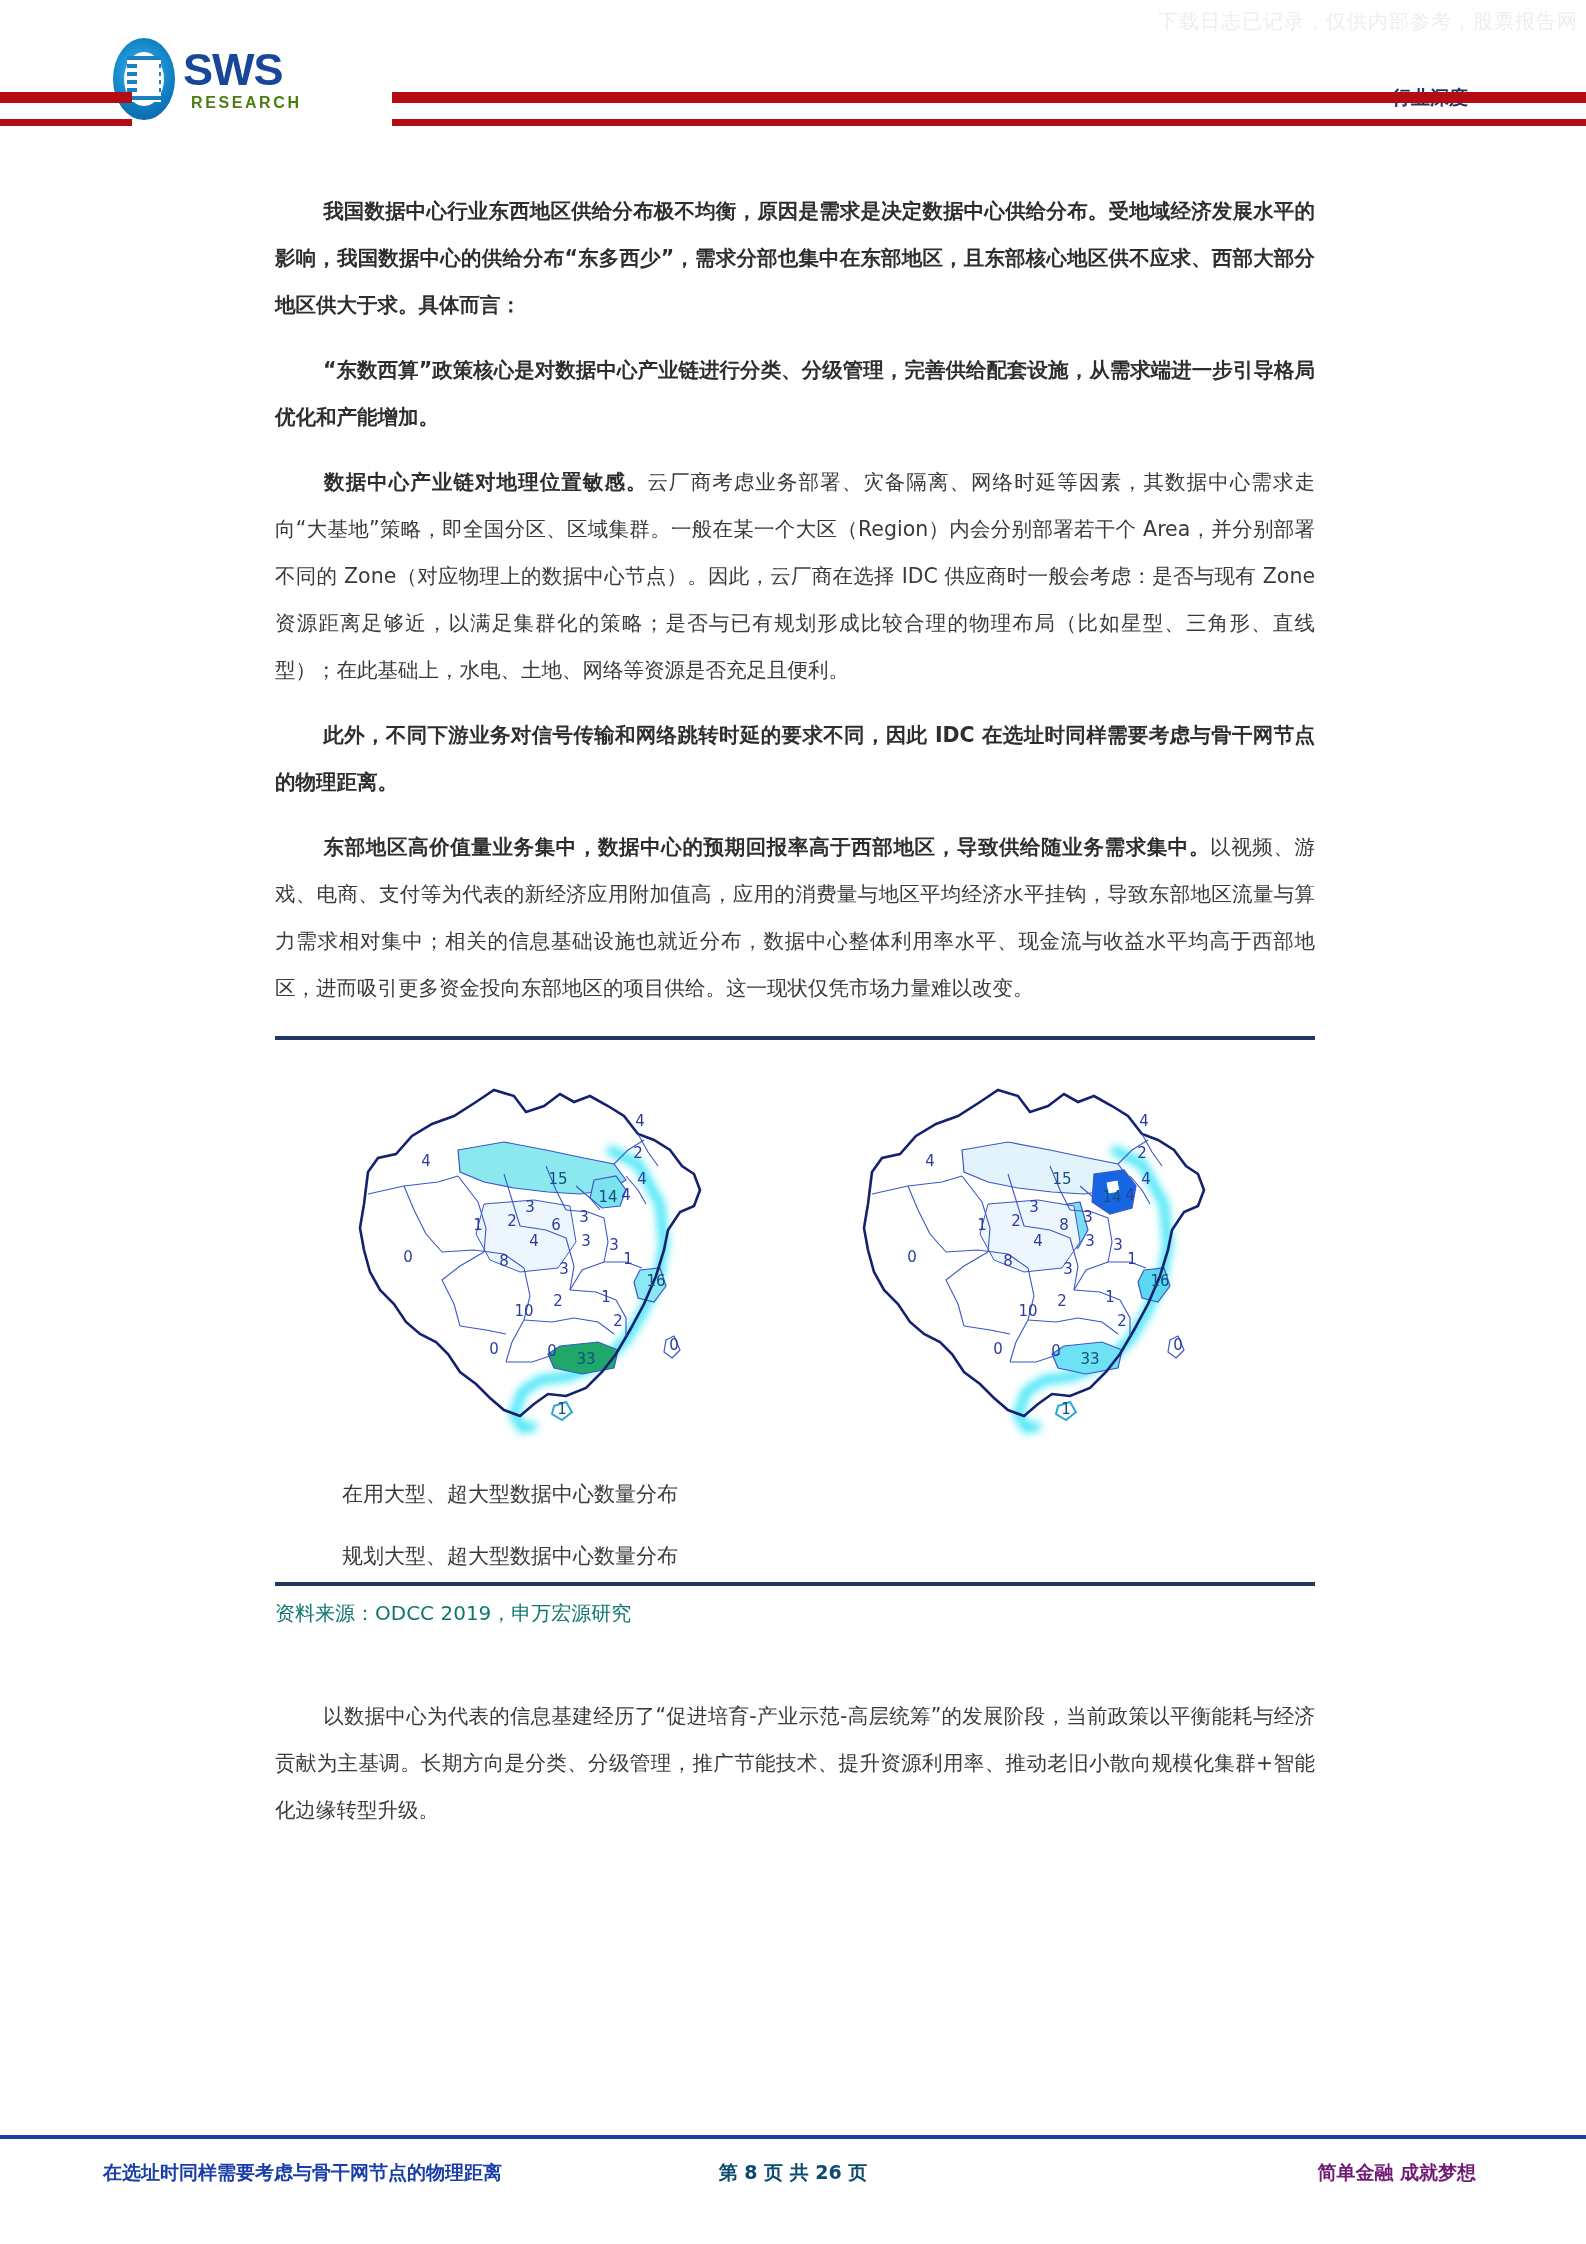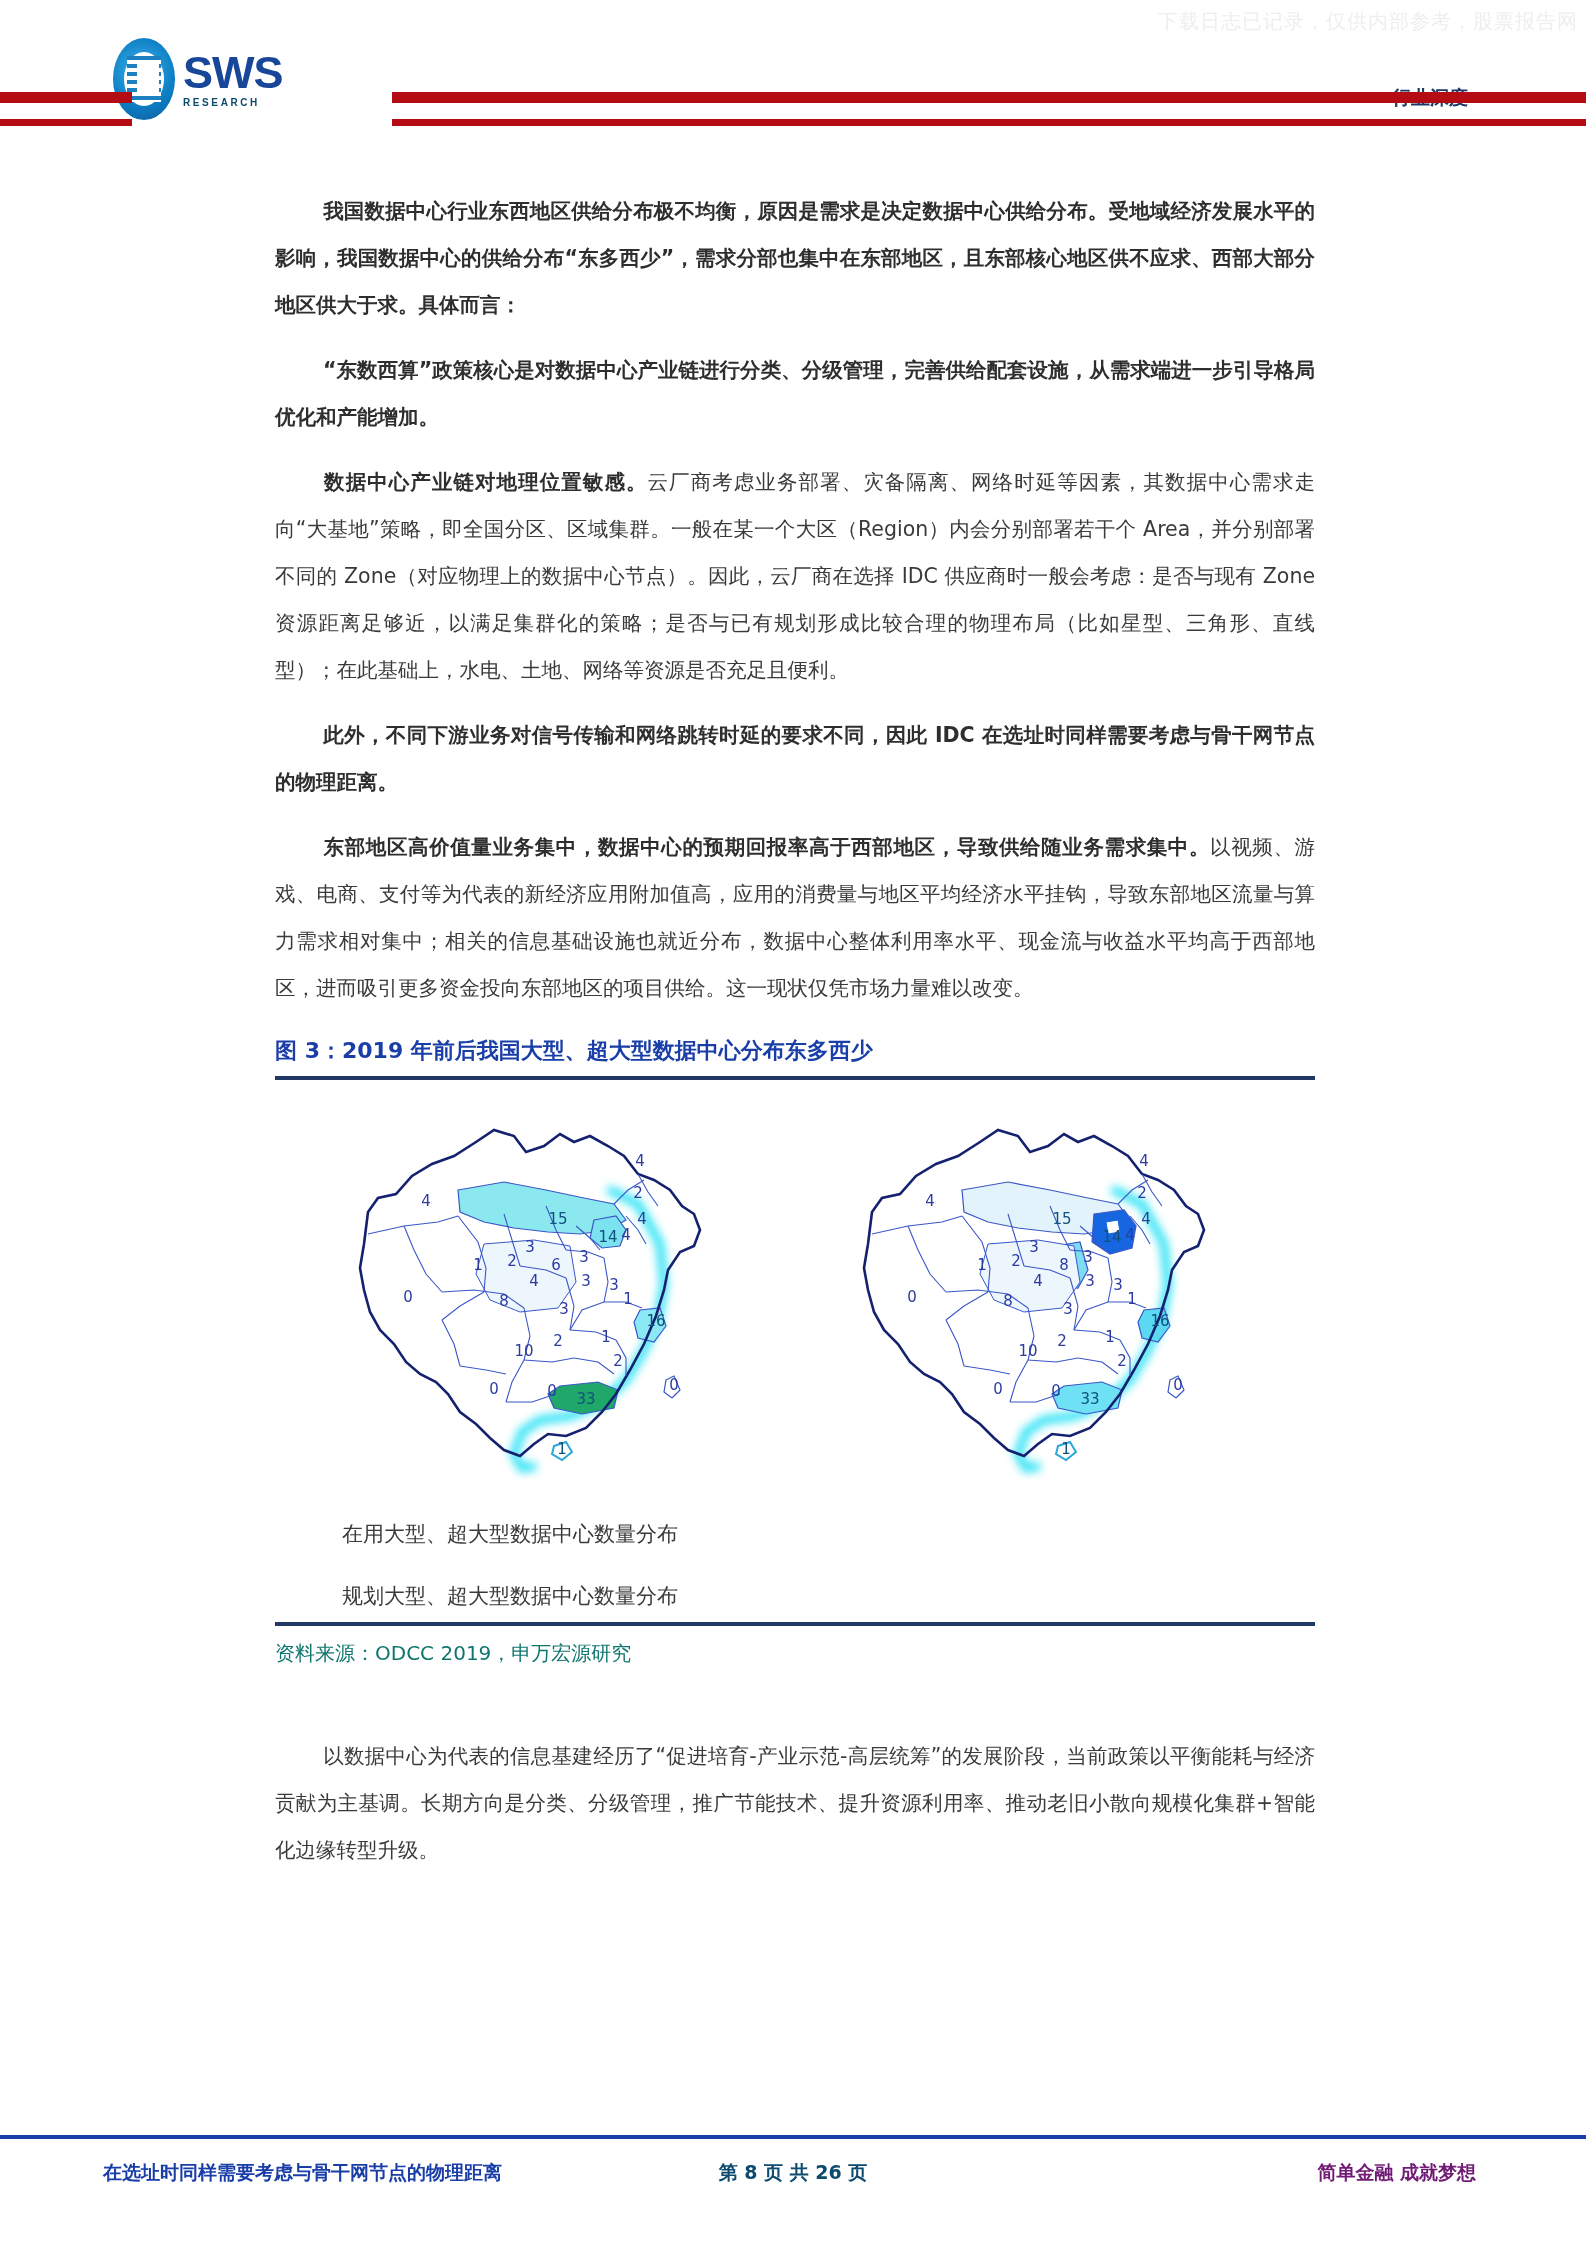--- a/index.html
+++ b/index.html
@@ -64,23 +64,24 @@
     width: 22px; height: 34px;
     background: #ffffff;
     border: 3px solid #ffffff;
   }
   .logo-text { display: flex; flex-direction: column; line-height: 1; }
   .logo-sws {
     font-size: 45px; font-weight: bold; color: #18479a;
     letter-spacing: -1px; font-family: "Liberation Sans", sans-serif;
   }
   .logo-research {
-    font-size: 10px; font-weight: bold; color: #0c4a6e;
+    font-size: 16px; font-weight: bold; color: #4d7c0f;
     letter-spacing: 2.6px; margin-top: 3px;
     font-family: "Liberation Sans", sans-serif;
+    margin-left: 8px;
   }
   .header-right {
     position: absolute;
     right: 118px; top: 85px;
     font-size: 19px; color: #1f3864; font-weight: bold;
     font-family: "DejaVu Sans", sans-serif;
   }
   .rule-left-1 { position: absolute; left: 0; top: 92px; width: 132px; height: 11px; background: #b40c12; }
   .rule-left-2 { position: absolute; left: 0; top: 119px; width: 132px; height: 7px; background: #b40c12; }
   .rule-right-1 { position: absolute; left: 392px; top: 92px; width: 1194px; height: 11px; background: #b40c12; }
@@ -218,21 +219,20 @@
 
     <p class="para bold"><span class="ind"></span><span>“东数西算”政策核心是对数据中心产业链进行分类、分级管理，完善供给配套设施，从需求端进一步引导格局优化和产能增加。</span></p>
 
     <p class="para"><span class="ind"></span><span class="bold-run">数据中心产业链对地理位置敏感。</span><span>云厂商考虑业务部署、灾备隔离、网络时延等因素，其数据中心需求走向“大基地”策略，即全国分区、区域集群。一般在某一个大区（Region）内会分别部署若干个 Area，并分别部署不同的 Zone（对应物理上的数据中心节点）。因此，云厂商在选择 IDC 供应商时一般会考虑：是否与现有 Zone 资源距离足够近，以满足集群化的策略；是否与已有规划形成比较合理的物理布局（比如星型、三角形、直线型）；在此基础上，水电、土地、网络等资源是否充足且便利。</span></p>
 
     <p class="para bold"><span class="ind"></span><span>此外，不同下游业务对信号传输和网络跳转时延的要求不同，因此 IDC 在选址时同样需要考虑与骨干网节点的物理距离。</span></p>
 
     <p class="para"><span class="ind"></span><span class="bold-run">东部地区高价值量业务集中，数据中心的预期回报率高于西部地区，导致供给随业务需求集中。</span><span>以视频、游戏、电商、支付等为代表的新经济应用附加值高，应用的消费量与地区平均经济水平挂钩，导致东部地区流量与算力需求相对集中；相关的信息基础设施也就近分布，数据中心整体利用率水平、现金流与收益水平均高于西部地区，进而吸引更多资金投向东部地区的项目供给。这一现状仅凭市场力量难以改变。</span></p>
 
     <div class="figure">
-      <div class="fig-title">图 3：2019 年前后我国大型、超大型数据中心分布东多西少</div>
       <div class="fig-rule-top"></div>
 
       <div class="fig-body">
         <div class="maps">
 
           <div class="map-cell">
             <svg width="470" height="440" viewBox="0 0 470 440">
               <defs>
                 <filter id="glowL" x="-30%" y="-30%" width="160%" height="160%">
                   <feGaussianBlur stdDeviation="4"></feGaussianBlur>

